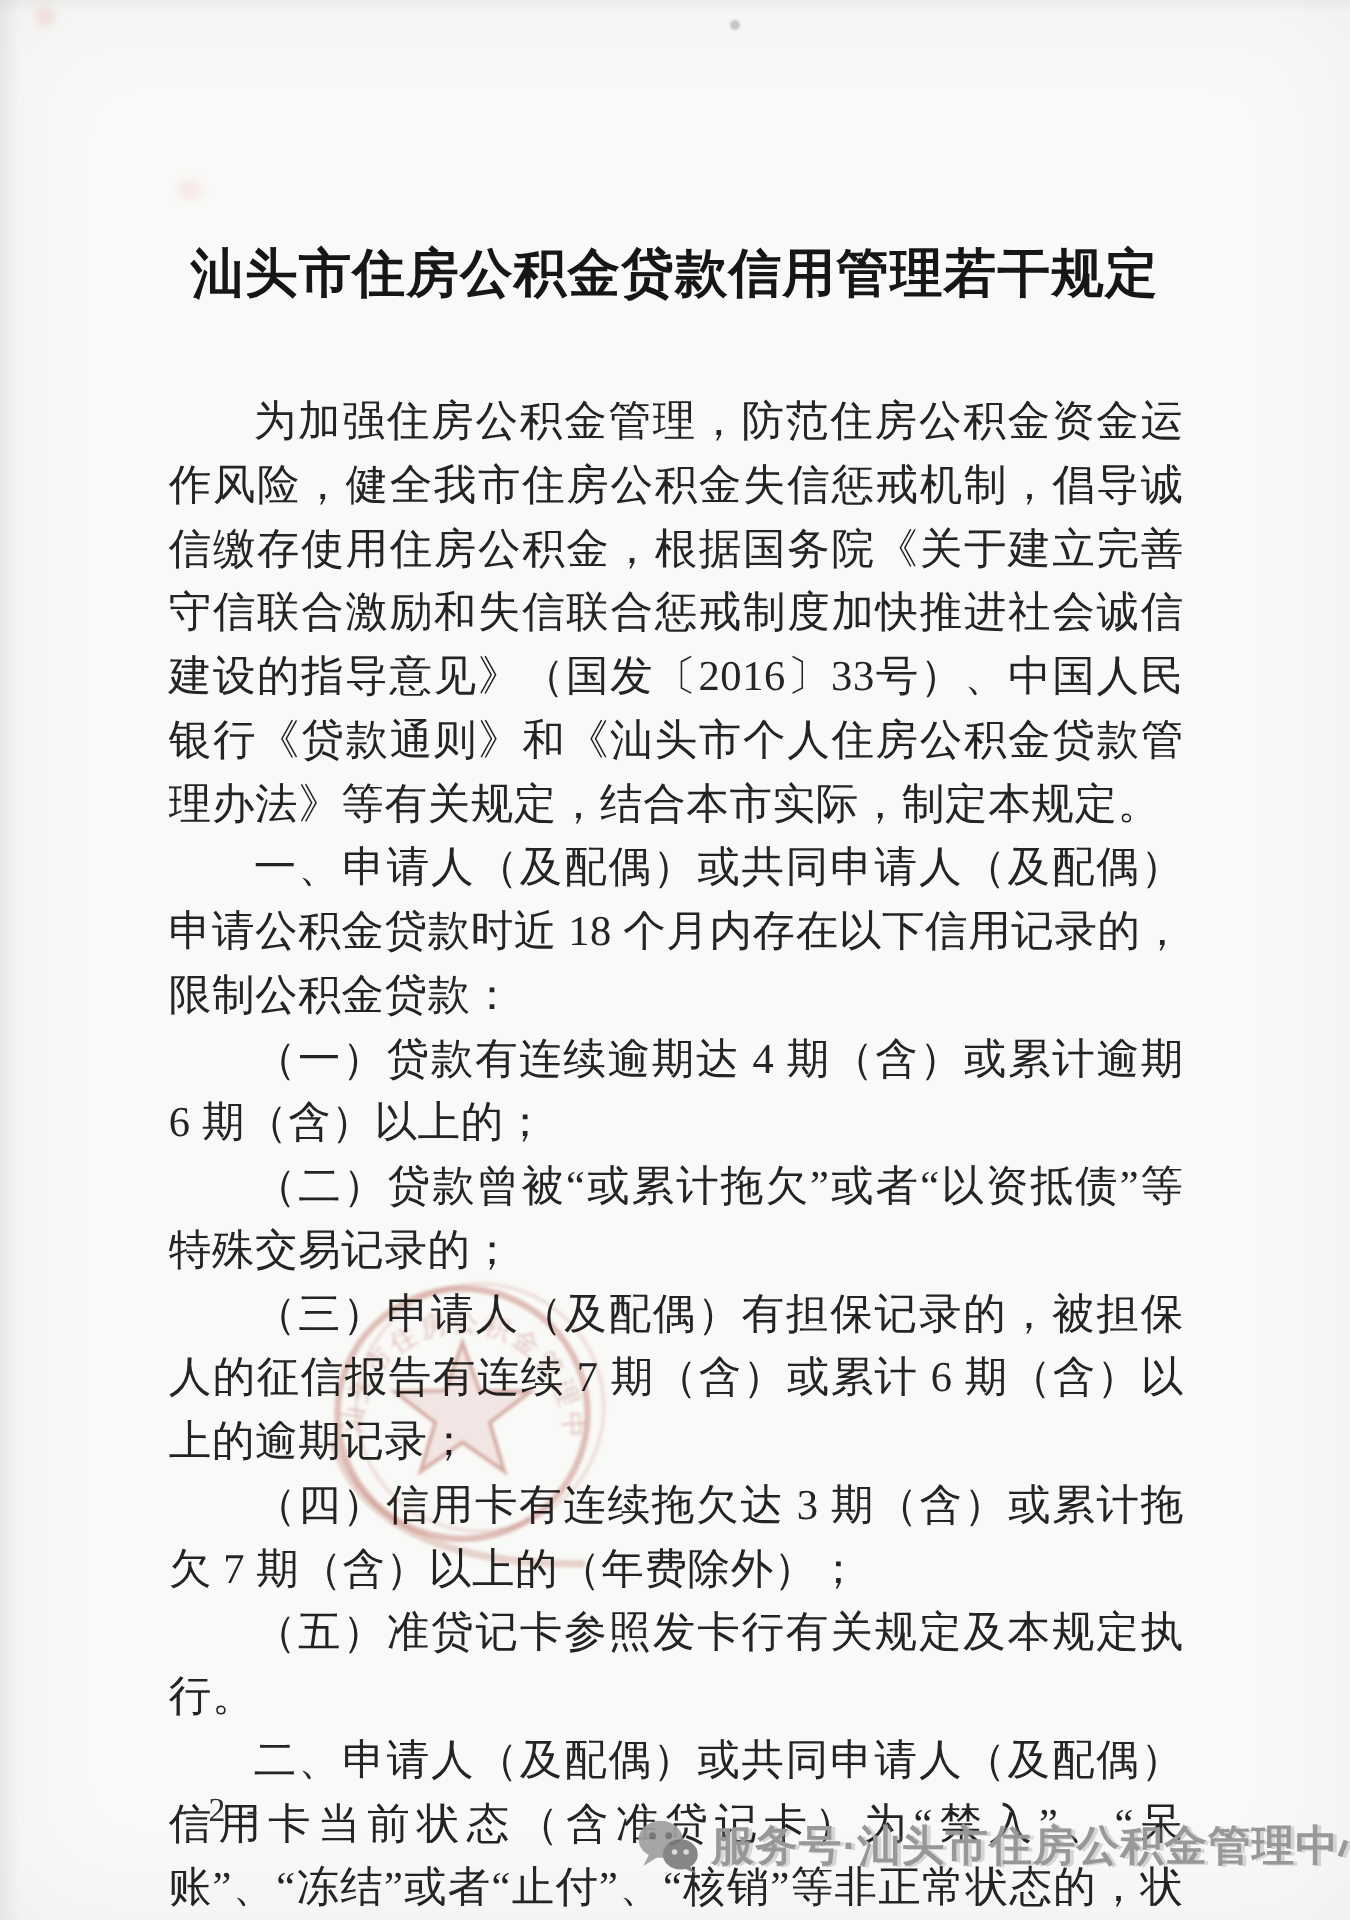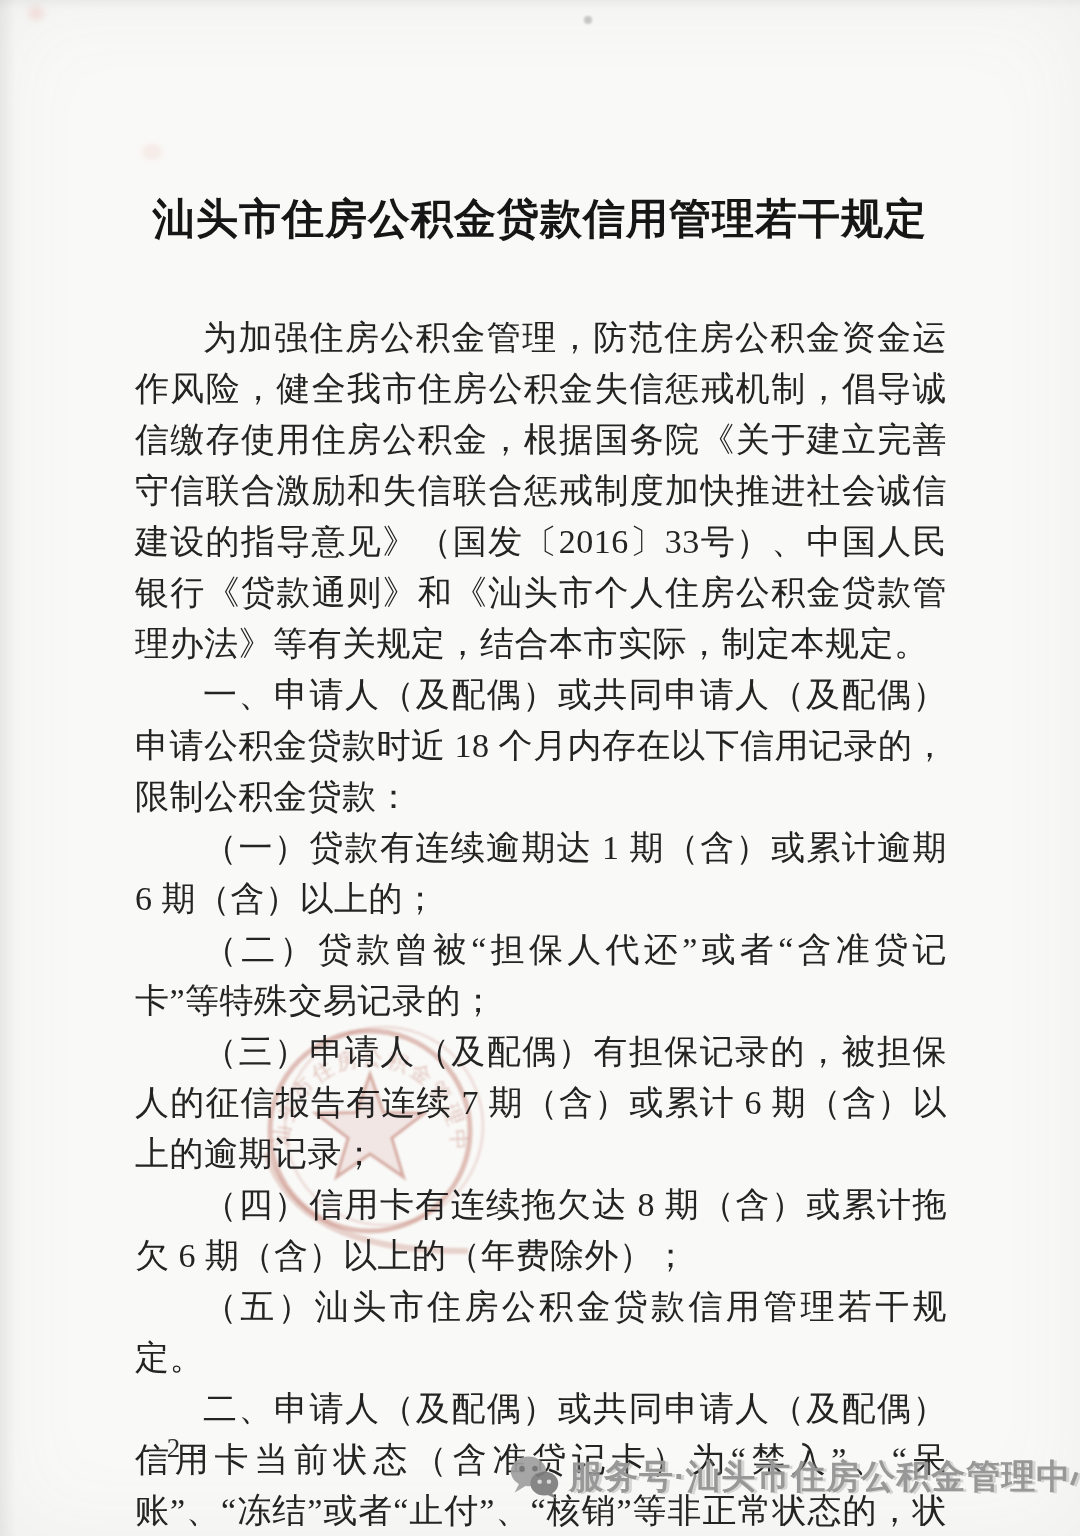--- a/index.html
+++ b/index.html
@@ -116,25 +116,25 @@
 
   <span class="smudge smudge-a"></span>
   <span class="smudge smudge-b"></span>
   <span class="smudge smudge-c"></span>
 
   <h1 class="doc-title">汕头市住房公积金贷款信用管理若干规定</h1>
 
   <div class="doc-body">
     <p>为加强住房公积金管理，防范住房公积金资金运作风险，健全我市住房公积金失信惩戒机制，倡导诚信缴存使用住房公积金，根据国务院《关于建立完善守信联合激励和失信联合惩戒制度加快推进社会诚信建设的指导意见》（国发〔2016〕33号）、中国人民银行《贷款通则》和《汕头市个人住房公积金贷款管理办法》等有关规定，结合本市实际，制定本规定。</p>
     <p>一、申请人（及配偶）或共同申请人（及配偶）申请公积金贷款时近 18 个月内存在以下信用记录的，限制公积金贷款：</p>
-    <p>（一）贷款有连续逾期达 1 期（含）或累计逾期 6 期（含）以上的；</p>
-    <p>（二）贷款曾被“担保人代还”或者“含准贷记卡”等特殊交易记录的；</p>
+    <p>（一）贷款有连续逾期达 4 期（含）或累计逾期 6 期（含）以上的；</p>
+    <p>（二）贷款曾被“或累计拖欠”或者“以资抵债”等特殊交易记录的；</p>
     <p>（三）申请人（及配偶）有担保记录的，被担保人的征信报告有连续 7 期（含）或累计 6 期（含）以上的逾期记录；</p>
-    <p>（四）信用卡有连续拖欠达 8 期（含）或累计拖欠 6 期（含）以上的（年费除外）；</p>
-    <p>（五）汕头市住房公积金贷款信用管理若干规定。</p>
+    <p>（四）信用卡有连续拖欠达 3 期（含）或累计拖欠 7 期（含）以上的（年费除外）；</p>
+    <p>（五）准贷记卡参照发卡行有关规定及本规定执行。</p>
     <p>二、申请人（及配偶）或共同申请人（及配偶）信用卡当前状态（含准贷记卡）为“禁入”、“呆账”、“冻结”或者“止付”、“核销”等非正常状态的，状态正常后（以个人信用报告更新为准）方可申请贷款。</p>
   </div>
 
   <svg class="stamp" width="244" height="248" viewBox="0 0 244 248">
     <defs>
       <path id="seal-arc" d="M 38 132 A 82 82 0 1 1 202 132" fill="none"></path>
     </defs>
     <g fill="none" stroke="#c07062">
       <circle cx="120" cy="116" r="100" stroke-width="5" opacity="0.42"></circle>
       <circle cx="134" cy="111" r="99" stroke-width="3" opacity="0.18"></circle>

